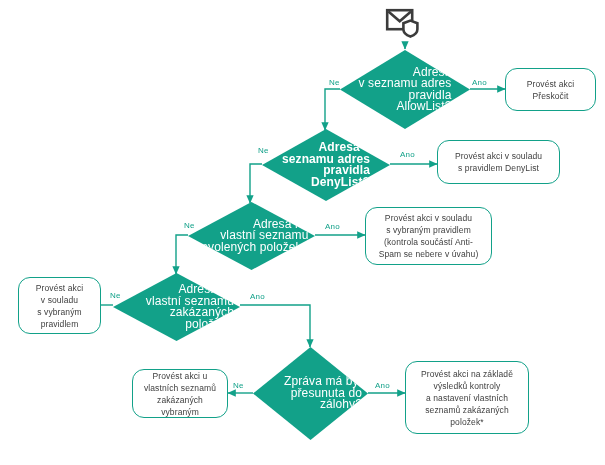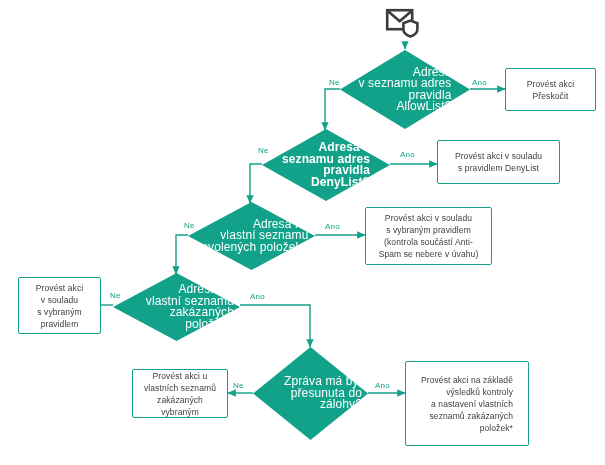--- a/index.html
+++ b/index.html
@@ -45,21 +45,21 @@
     color: #ffffff;
     padding: 0 6px;
     white-space: pre-line;
     letter-spacing: 0.1px;
     text-align: right;
   }
   
   .process {
     background: #ffffff;
     border: 1.4px solid #12a189;
-    border-radius: 2px;
+    border-radius: 12px;
   }
   .process .node-text {
     font-size: 8.5px;
     line-height: 12px;
     color: #404040;
     padding: 0 5px;
     white-space: pre-line;
     letter-spacing: 0.1px;
   }
   
@@ -187,21 +187,21 @@
   </div>
   <div class="edge-label" style="left:233px; top:381px;">Ne</div>
   <div class="edge-label" style="left:375px; top:381px;">Ano</div>
 
   <div class="node process" style="left:132px; top:369px; width:96px; height:49px;">
     <span class="node-text">Provést akci u
 vlastních seznamů
 zakázaných vybraným</span>
   </div>
 
-  <div class="node process" style="left:405px; top:361px; width:124px; height:85px;text-align:right;">
+  <div class="node process" style="left:405px; top:361px; width:124px; height:73px;">
     <span class="node-text">Provést akci na základě
 výsledků kontroly
 a nastavení vlastních
 seznamů zakázaných
 položek*</span>
   </div>
 
 </div>
 
 </body></html>

